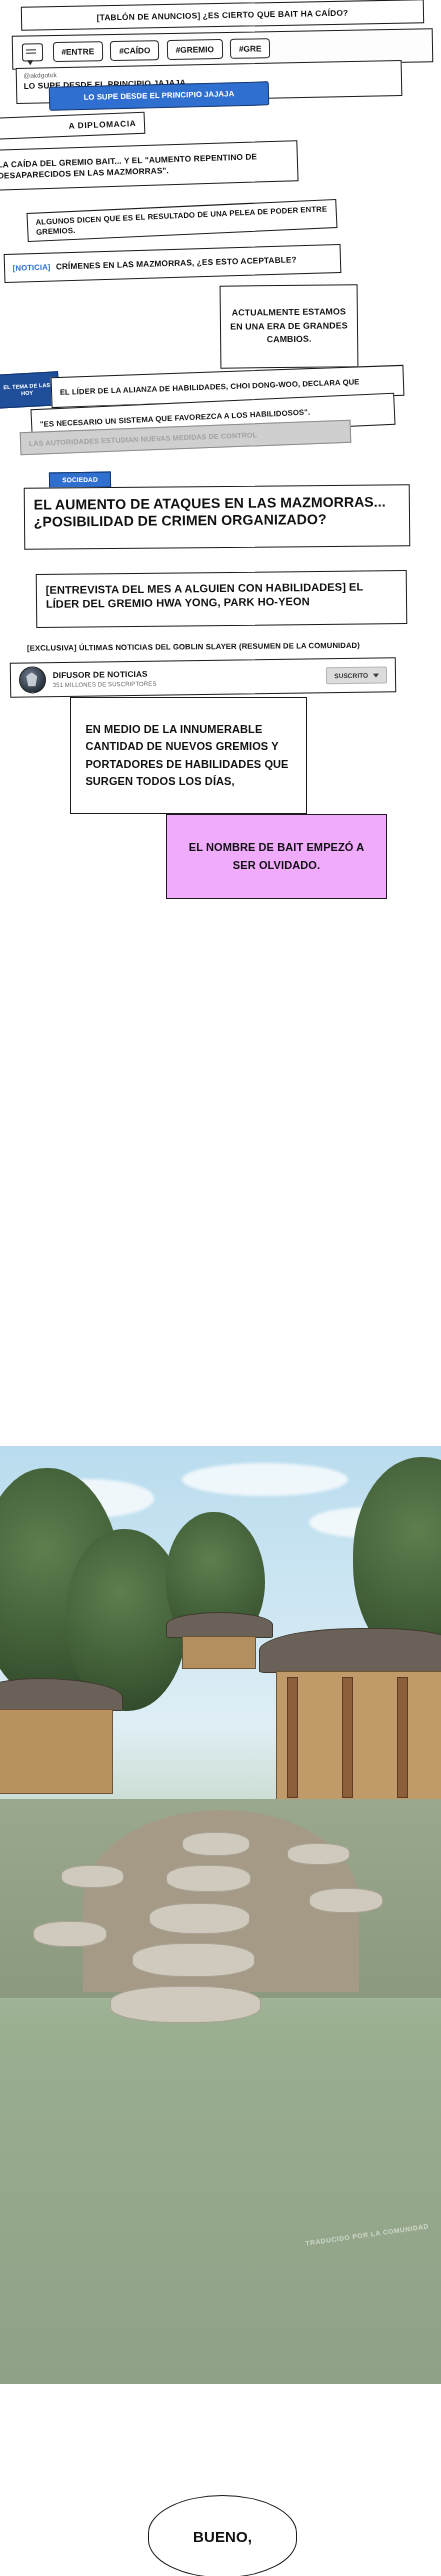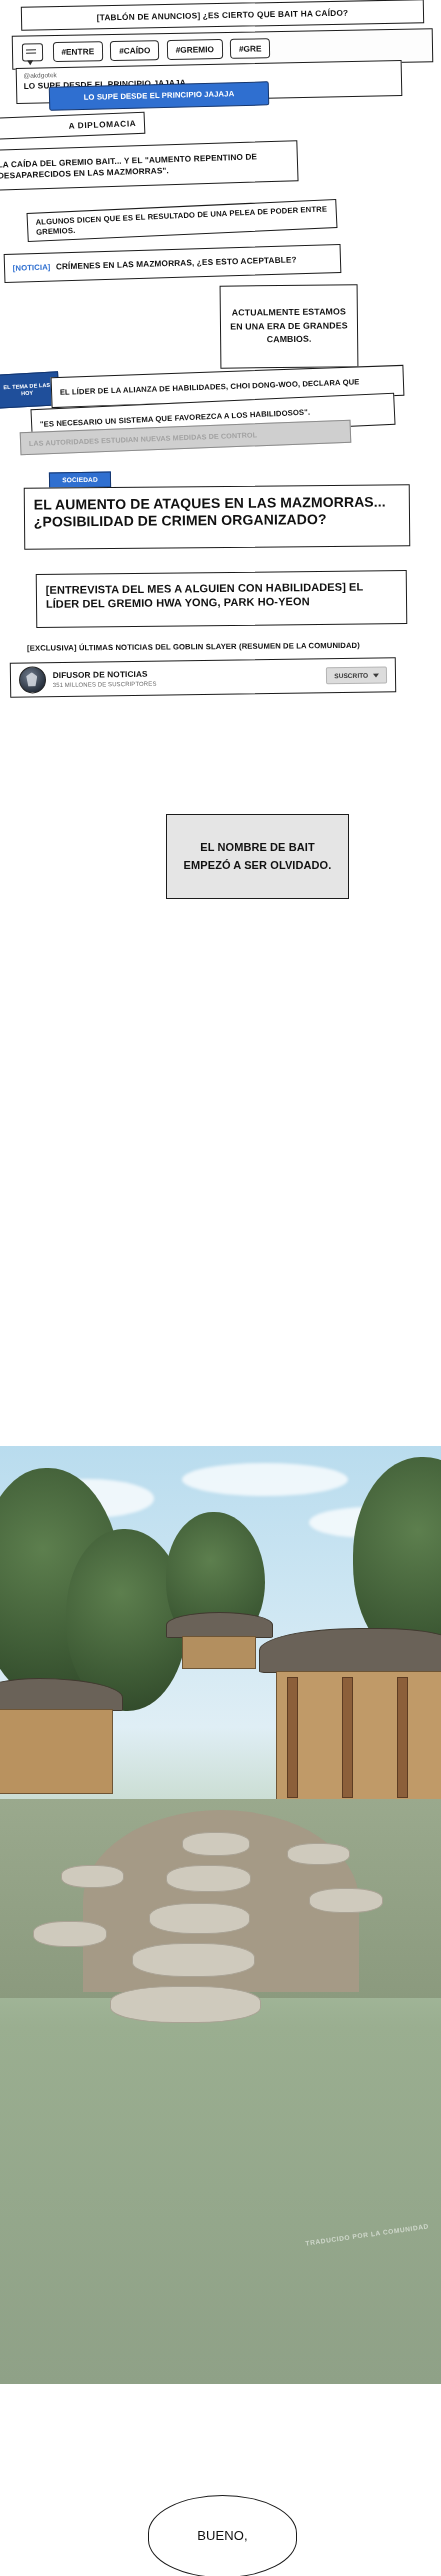--- a/index.html
+++ b/index.html
@@ -331,22 +331,22 @@
     border: 1.7px solid #1b1b1b;
     box-sizing: border-box;
     padding: 13.2px 14.4px;
     display: flex; align-items: center;
   }
   #narr-1 .n-txt {
     font-size: 11px; font-weight: 700; line-height: 1.55;
   }
 
   #narr-2 {
-    left: 166px; top: 814px; width: 183px; height: 85px;
-    background: #e5e5e5;
+    left: 166px; top: 814px; width: 221px; height: 85px;
+    background: #f0abfc;
     border: 1.7px solid #1b1b1b;
     box-sizing: border-box;
     padding: 11px 13.2px;
     display: flex; align-items: center; justify-content: center;
     text-align: center;
   }
   #narr-2 .n-txt {
     font-size: 11px; font-weight: 700; line-height: 1.55;
   }
 
@@ -428,21 +428,21 @@
     left: 148px; top: 2495px; width: 149px; height: 83px;
     background: #ffffff;
     border: 1.7px solid #1b1b1b;
     border-radius: 50%/46%;
     box-sizing: border-box;
     display: flex; align-items: center; justify-content: center;
     text-align: center;
     padding: 10px;
   }
   #bottom-bubble .bb-txt {
-    font-size: 13px; font-weight: 400; line-height: 1.4;
+    font-size: 15px; font-weight: 700; line-height: 1.4;
   }
   #bottom-white {
     left: 0; top: 2384px; width: 442px; height: 192px;
     background: #ffffff;
   }
 </style>
 </head>
 <body>
 
 <div class="page">
@@ -527,20 +527,23 @@
     <div class="chan-meta">
       <div class="chan-name caps txt">DIFUSOR DE NOTICIAS</div>
       <div class="chan-subs caps txt">351 MILLONES DE SUSCRIPTORES</div>
     </div>
     <div class="sub-btn">
       <span class="caps">SUSCRITO</span>
       <span class="caret-down"></span>
     </div>
   </div>
 
+  <div class="abs" id="narr-1">
+    <div class="n-txt caps txt">EN MEDIO DE LA INNUMERABLE CANTIDAD DE NUEVOS GREMIOS Y PORTADORES DE HABILIDADES QUE SURGEN TODOS LOS DÍAS,</div>
+  </div>
 
   <div class="abs" id="watermark">MANHWA • TRADUCCIÓN NO OFICIAL</div>
 
   <div class="abs" id="narr-2">
     <div class="n-txt caps txt">EL NOMBRE DE BAIT EMPEZÓ A SER OLVIDADO.</div>
   </div>
 
   <div class="abs" id="white-gap"></div>
 
   <div class="abs" id="scene">

